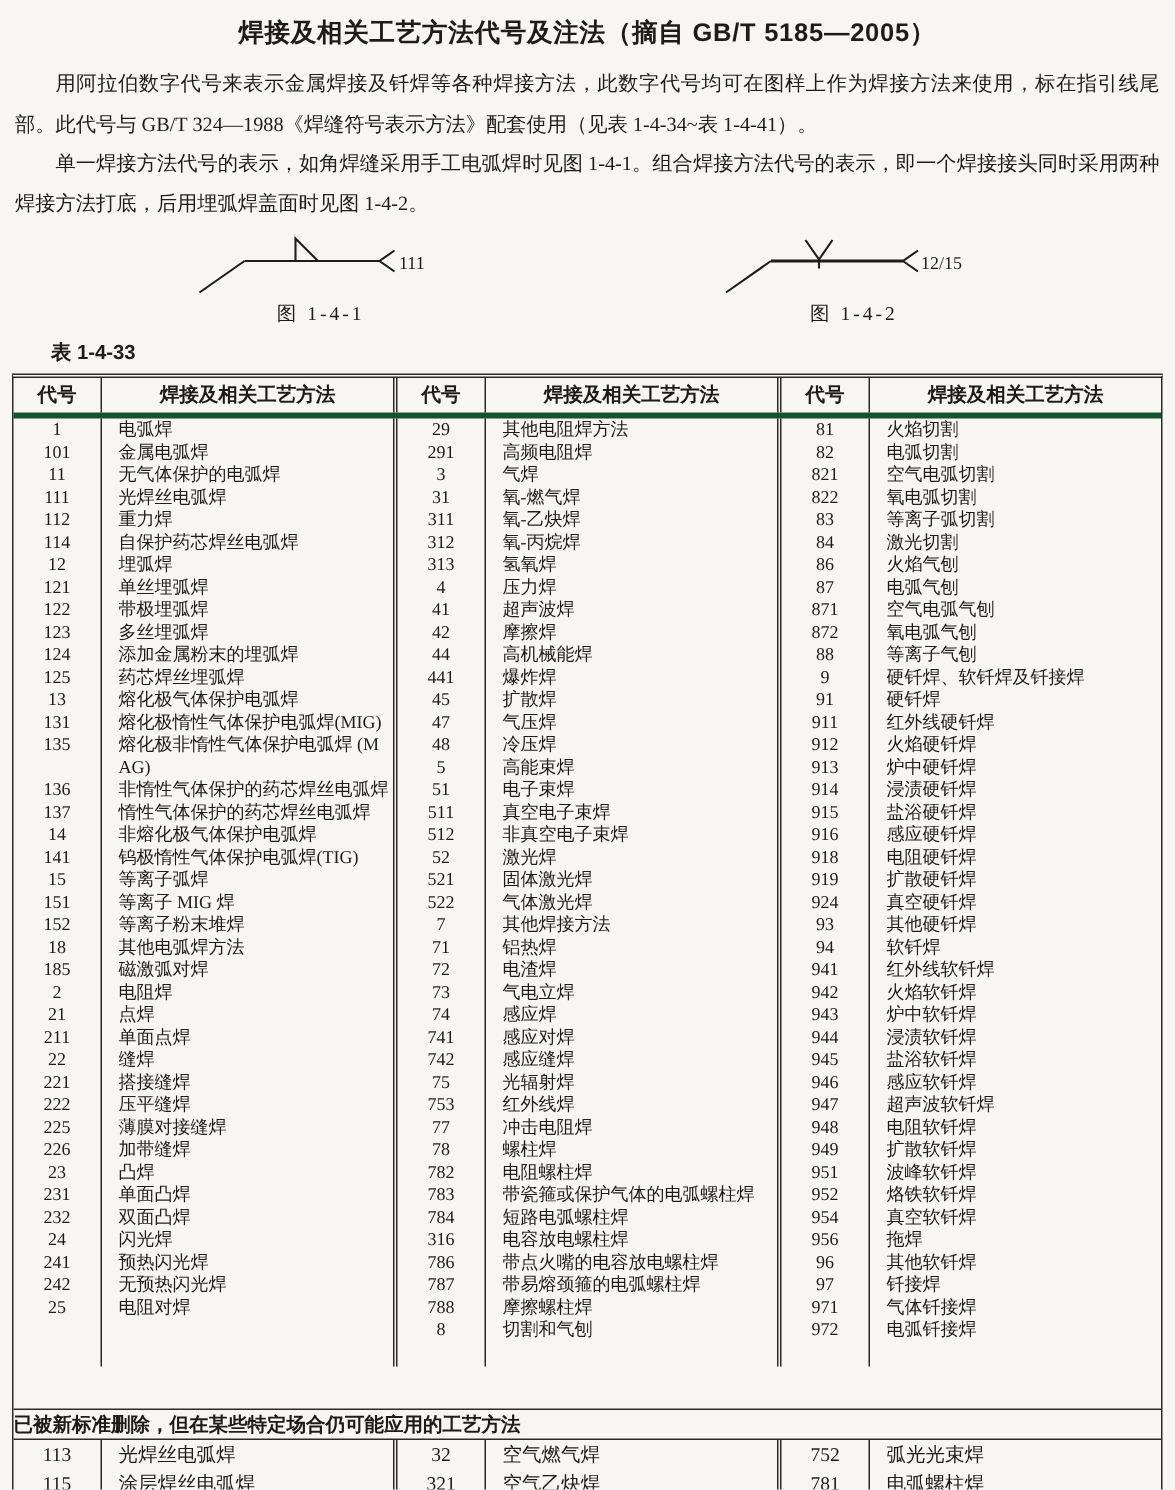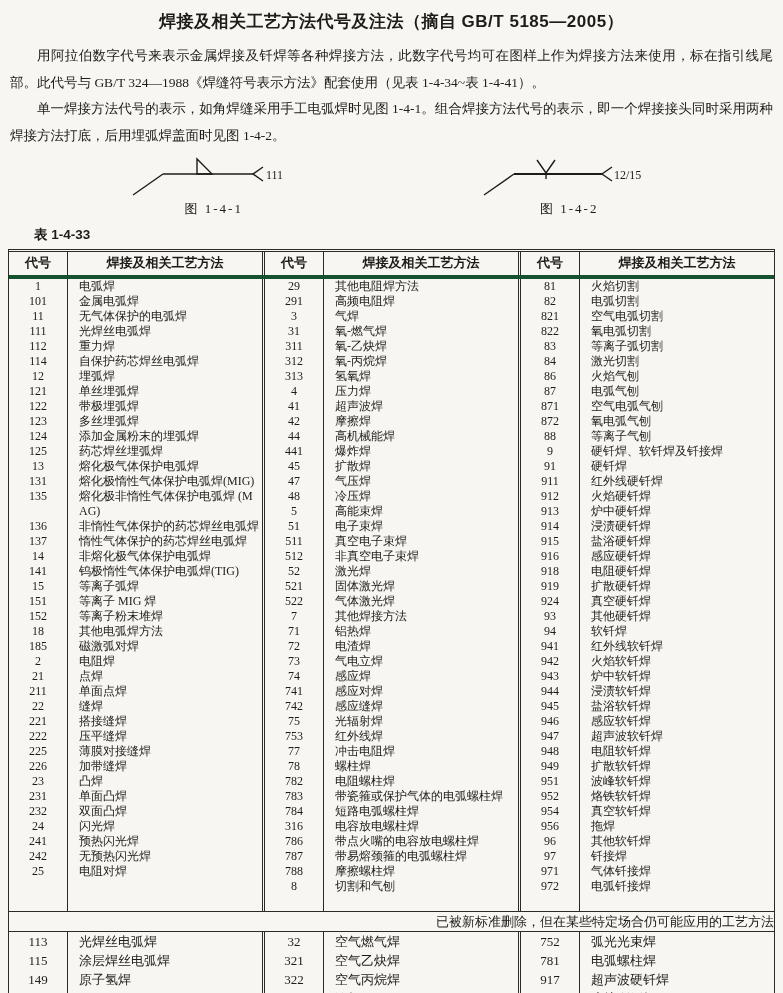--- a/index.html
+++ b/index.html
@@ -103,26 +103,27 @@
     padding-left:12px;
     padding-right:2px;
     word-break:break-all;
   }
   .tbody{min-height:632px;}
   .tbody-del{display:flex;min-height:97px;}
 
   .deleted-header{
     border-top:1px solid #2b2a27;
     border-bottom:1px solid #2b2a27;
-    text-align:right;
+    text-align:left;
     font-size:13px;
-    font-weight:normal;
+    font-weight:bold;
     line-height:19px;
     height:19px;
     overflow:hidden;
+    margin-top:28px;
   }
 
   .stroke{stroke:#1e1c19;fill:none;stroke-width:1.4;}
   .stroke-bold{stroke:#1e1c19;fill:none;stroke-width:2;}
   svg text{
     font-family:"Liberation Serif","DejaVu Serif",serif;
     font-size:12px;
     fill:#1e1c19;
   }
 </style>

